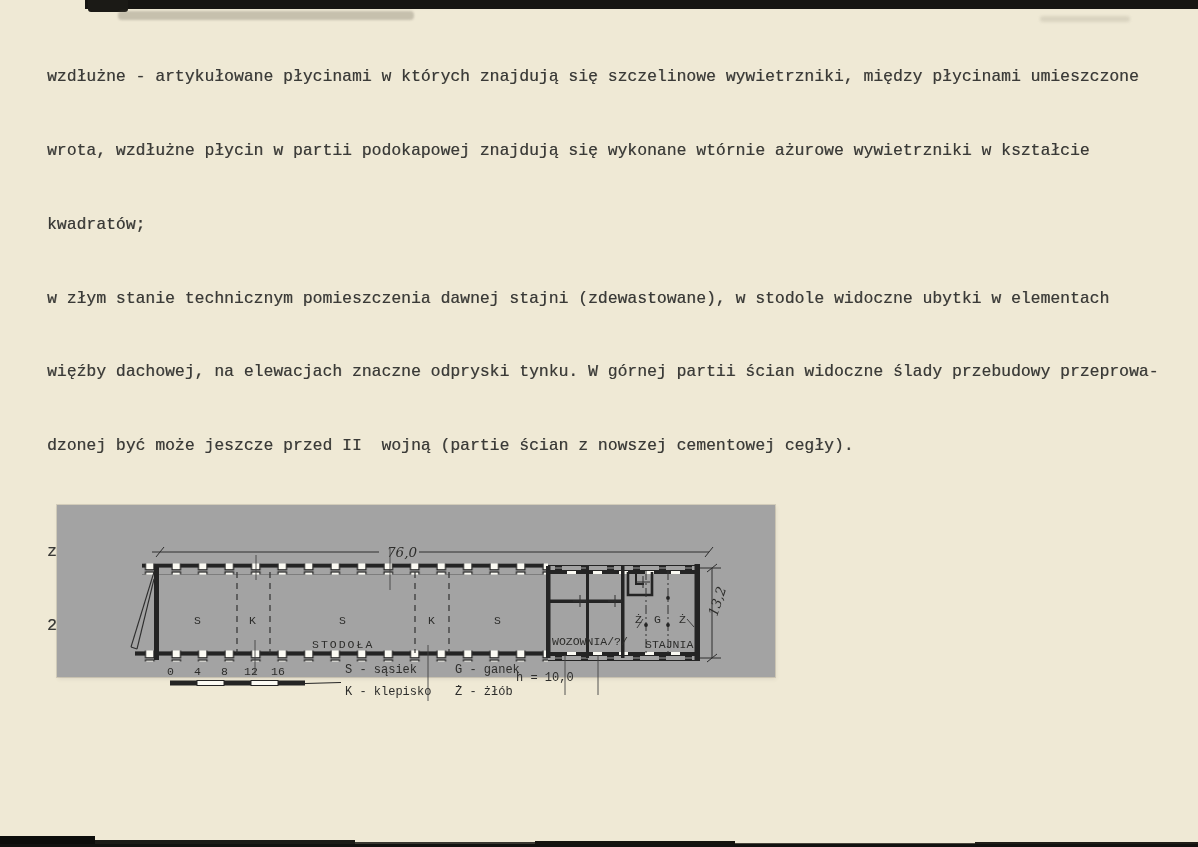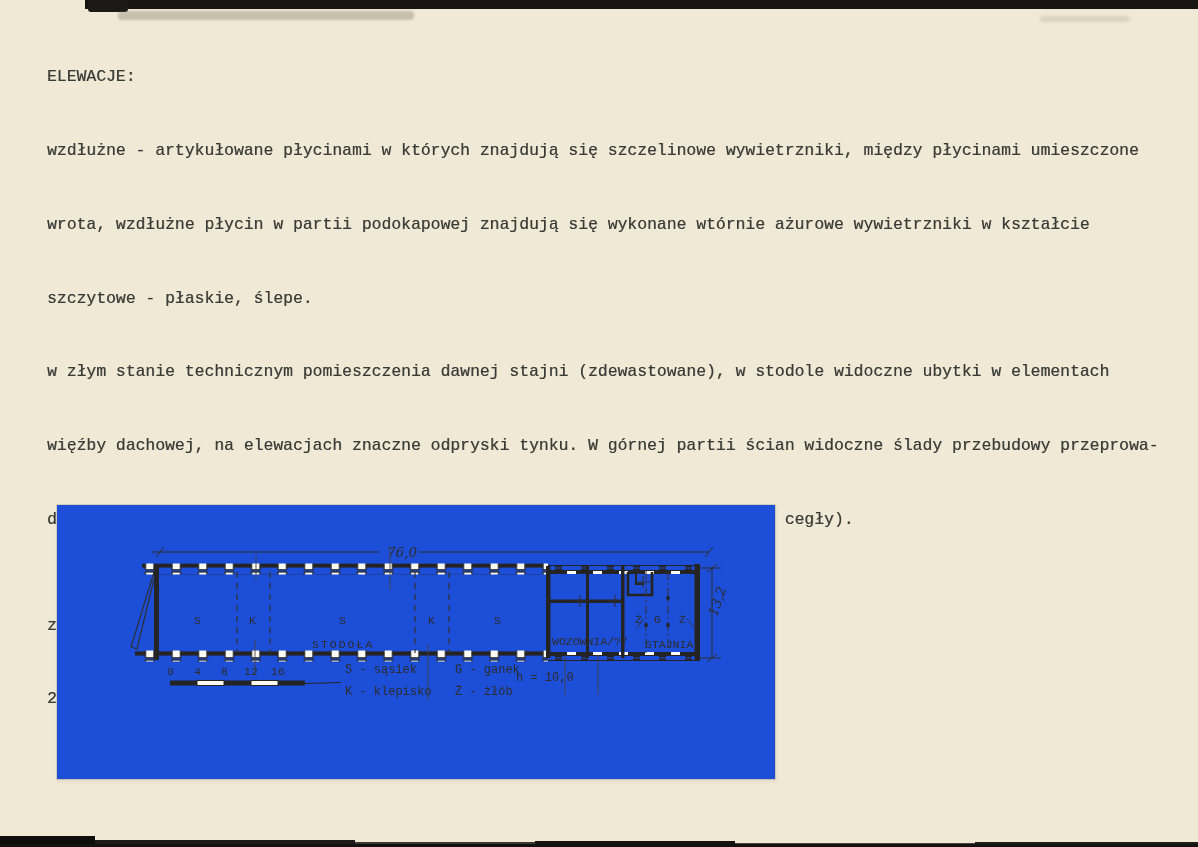--- a/index.html
+++ b/index.html
@@ -26,45 +26,44 @@
   }
   .text-block{
     position:absolute;left:47px;top:16px;width:1140px;
     color:#3a3a37;font-size:16.4px;line-height:24.6px;
     white-space:pre;
     text-shadow:0.45px 0.25px 0 rgba(58,58,55,0.55);
   }
   .text-block .line{height:24.6px;}
   .heading-photos{margin-top:32px;}
   .figure-panel{
-    position:absolute;left:57px;top:505px;width:718px;height:274px;
-    background:#1d4ed8;
+    position:absolute;left:57px;top:505px;width:718px;height:172px;
+    background:#a3a3a3;
     box-shadow:0 0 0 1px rgba(90,85,70,0.18), 1px 2px 4px rgba(90,85,70,0.12);
   }
   .figure-panel svg{position:absolute;left:0;top:0;}
   .plan-label{font-family:"Liberation Mono",monospace;font-size:11.5px;fill:#2d2d2b;}
   .plan-label-sp{letter-spacing:2px;}
   .legend-label{font-family:"Liberation Mono",monospace;font-size:12px;fill:#2d2d2b;}
   .hand-dim{font-family:"DejaVu Serif",serif;font-style:italic;font-size:13.5px;fill:#2d2d2b;}
   .scan-bottom{position:absolute;left:0;right:0;bottom:0;height:14px;}
   .scan-bottom .seg{position:absolute;bottom:0;}
 </style>
 </head>
 <body>
 
 <div class="scan-bar-top"></div>
 <div class="scan-bar-top-blob"></div>
 <div class="smudge"></div>
 <div class="smudge2"></div>
 
 <div class="text-block">
-  <div class="line">ELEWACJE:</div>
   <div class="line">wzdłużne - artykułowane płycinami w których znajdują się szczelinowe wywietrzniki, między płycinami umieszczone</div>
   <div class="line">wrota, wzdłużne płycin w partii podokapowej znajdują się wykonane wtórnie ażurowe wywietrzniki w kształcie</div>
-  <div class="line">szczytowe - płaskie, ślepe.</div>
+  <div class="line">kwadratów;</div>
   <div class="line">w złym stanie technicznym pomieszczenia dawnej stajni (zdewastowane), w stodole widoczne ubytki w elementach</div>
   <div class="line">więźby dachowej, na elewacjach znaczne odpryski tynku. W górnej partii ścian widoczne ślady przebudowy przeprowa-</div>
   <div class="line">dzonej być może jeszcze przed II  wojną (partie ścian z nowszej cementowej cegły).</div>
   <div class="line heading-photos">zdjęcia:</div>
   <div class="line">25) widok od strony dworu na el.płd</div>
   
   
   
   
   

